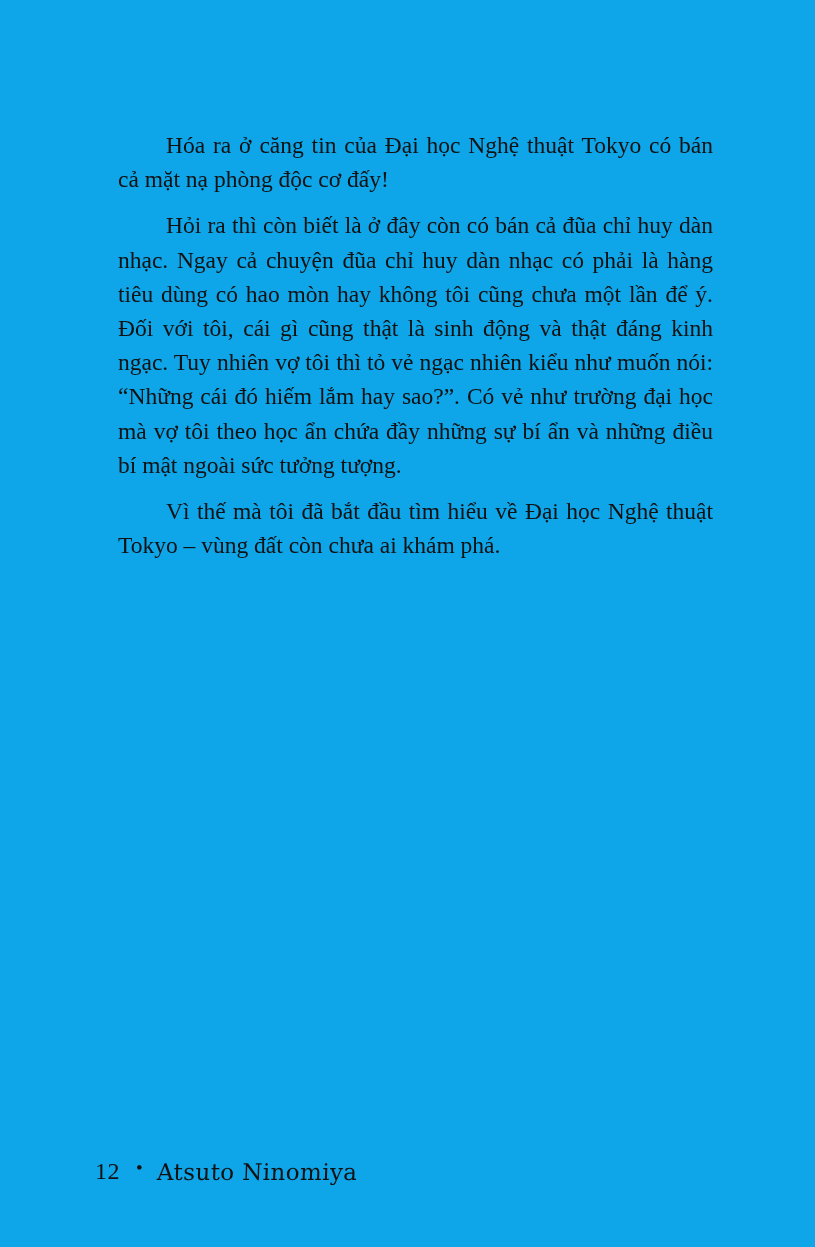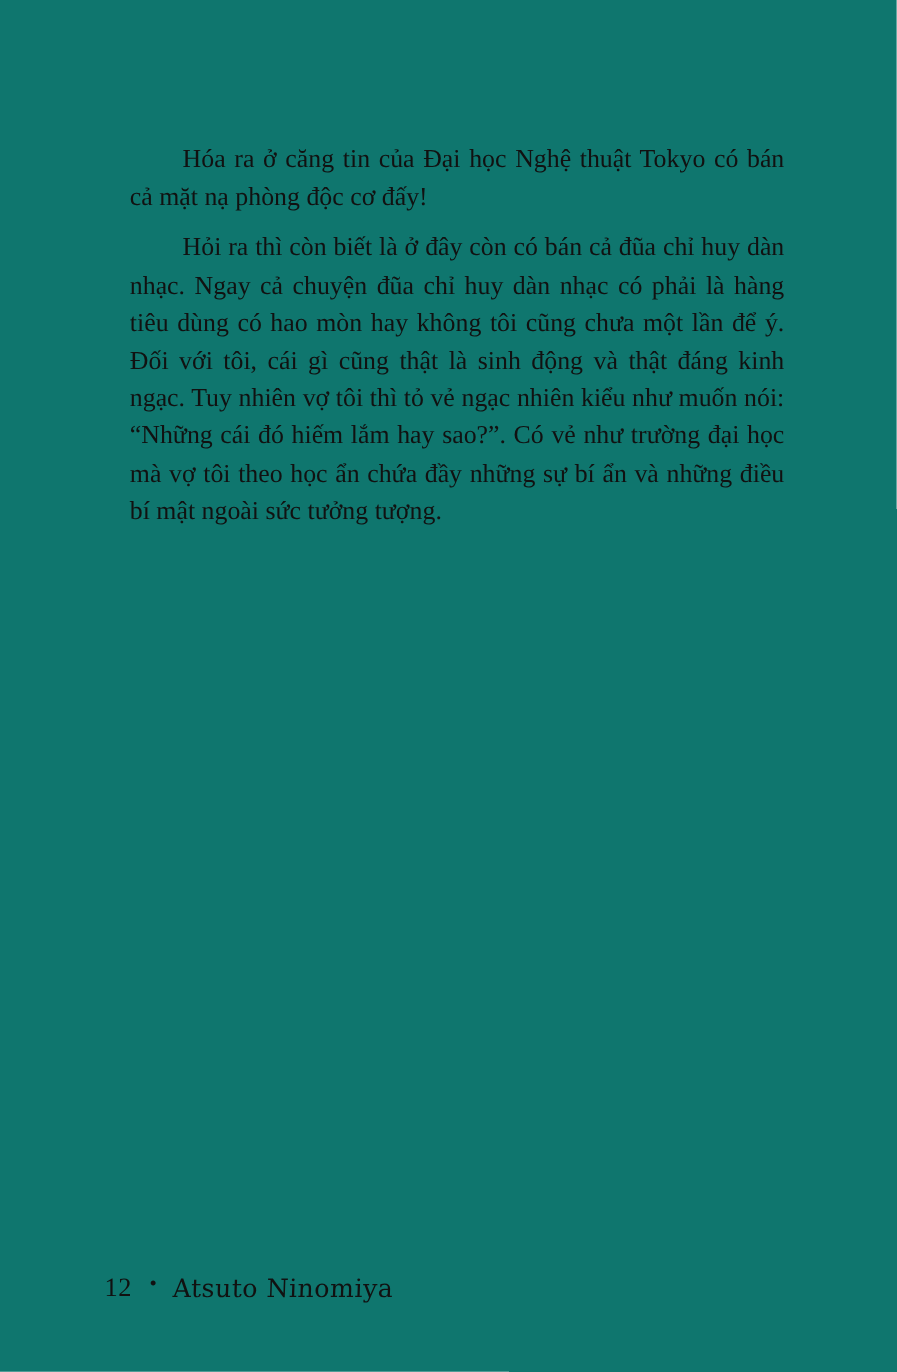--- a/index.html
+++ b/index.html
@@ -11,21 +11,21 @@
     width: 815px;
     height: 1247px;
     position: relative;
     font-family: "Liberation Serif", serif;
     color: #1a1a1a;
     overflow: hidden;
   }
   .page {
     position: absolute;
     inset: 0;
-    background: #0f766e;
+    background: #0ea5e9;
   }
   .text-block {
     position: absolute;
     left: 118px;
     top: 128px;
     width: 595px;
   }
   .para {
     margin: 0;
     font-size: 23.5px;
@@ -68,20 +68,21 @@
   }
 </style>
 </head>
 <body>
 
 <div class="page">
 
   <div class="text-block">
     <p class="para">Hóa ra ở căng tin của Đại học Nghệ thuật Tokyo có bán cả mặt nạ phòng độc cơ đấy!</p>
     <p class="para">Hỏi ra thì còn biết là ở đây còn có bán cả đũa chỉ huy dàn nhạc. Ngay cả chuyện đũa chỉ huy dàn nhạc có phải là hàng tiêu dùng có hao mòn hay không tôi cũng chưa một lần để ý. Đối với tôi, cái gì cũng thật là sinh động và thật đáng kinh ngạc. Tuy nhiên vợ tôi thì tỏ vẻ ngạc nhiên kiểu như muốn nói: “Những cái đó hiếm lắm hay sao?”. Có vẻ như trường đại học mà vợ tôi theo học ẩn chứa đầy những sự bí ẩn và những điều bí mật ngoài sức tưởng tượng.</p>
+    <p class="para">Vì thế mà tôi đã bắt đầu tìm hiểu về Đại học Nghệ thuật Tokyo – vùng đất còn chưa ai khám phá.</p>
   </div>
 
   <div class="footer">
     <span class="folio">12</span>
     <span class="footer-sep">•</span>
     <span class="author">Atsuto Ninomiya</span>
   </div>
 
 </div>
 

